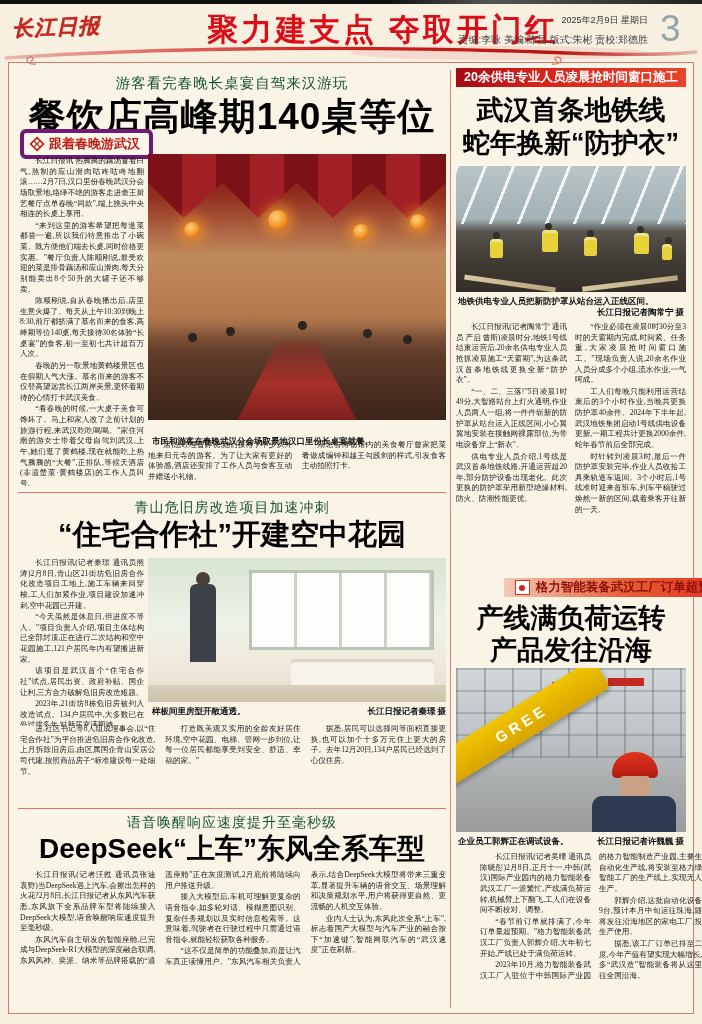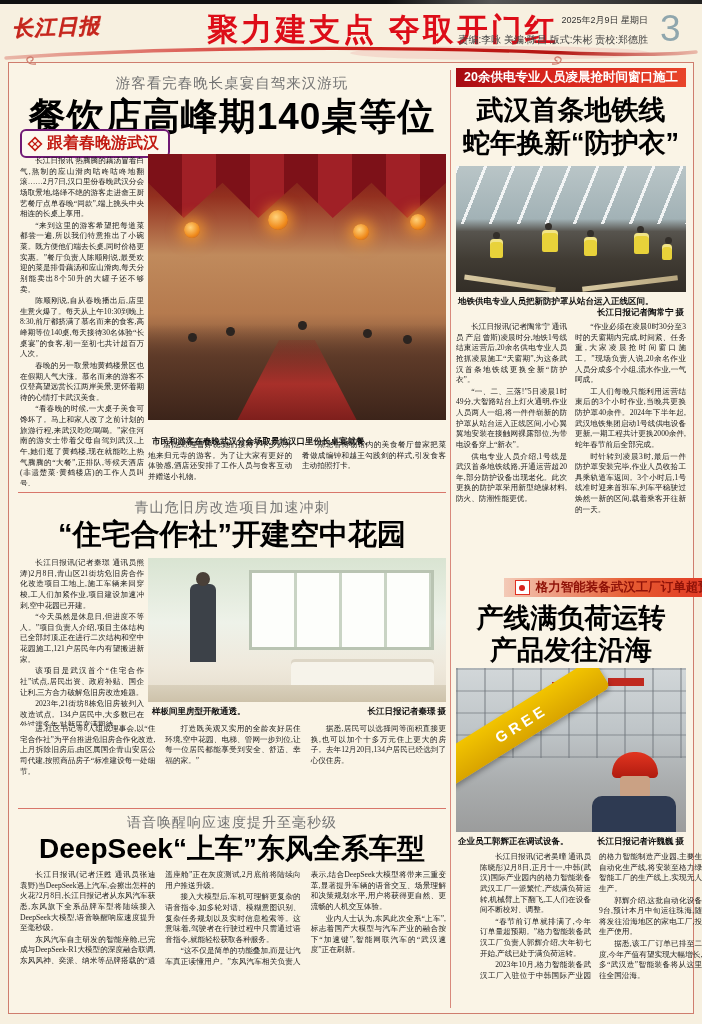--- a/index.html
+++ b/index.html
@@ -20,40 +20,40 @@
            font-size:37px;font-weight:300;color:#8fa6ad;}
   .swoosh{left:0;top:44px;width:702px;height:18px;}
 
   
   .frame{left:8px;top:62px;width:684px;height:950px;border:1.2px solid #cf7d6e;background:#faf4e6;}
   .vdivider{left:450px;top:70px;width:0;height:938px;border-left:1px solid #d8887b;}
   .hdivider{height:0;border-top:1px solid #d8766a;}
   .curl{z-index:5;}
 
   
-  .kicker{text-align:center;font-size:14.5px;color:#737373;letter-spacing:1px;}
+  .kicker{text-align:center;font-size:14.5px;color:#14532d;letter-spacing:1px;}
   .headline{text-align:center;font-family:"Liberation Sans","DejaVu Sans",sans-serif;font-weight:700;color:#000;}
   .bodycols{font-size:7.6px;line-height:1.4;text-align:justify;overflow:hidden;}
   .bodycols p{margin:0 0 1px;text-indent:2em;}
   .caption{font-size:8.5px;font-weight:700;color:#111;}
   .caption .credit{font-weight:700;}
   .capflex{display:flex;justify-content:space-between;}
 
   
   .kickerbar{display:flex;align-items:center;justify-content:center;height:19px;
              font-family:"Liberation Sans","DejaVu Sans",sans-serif;font-size:12.5px;font-weight:700;}
   .bar-metro{background:linear-gradient(90deg,#a50b12,#d6221c 35%,#e8442a);color:#fff;}
   .bar-gree{background:linear-gradient(90deg,#f3cab7,#e65b31 55%,#e03022);color:#8f1208;margin-left:48px;}
   .bullet-box{width:13px;height:13px;background:#fff;border:1px solid #e03022;margin-right:6px;
               display:inline-flex;align-items:center;justify-content:center;flex:0 0 auto;}
   .bullet-dot{width:6px;height:6px;border-radius:50%;background:#d6221c;}
 
   
-  .badge{display:inline-flex;align-items:center;gap:4px;border:2px solid #701a75;border-radius:6px;
-         background:#fdf8ee;color:#c21a12;font-weight:700;font-size:16px;padding:2px 9px 2px 5px;
+  .badge{display:inline-flex;align-items:center;gap:4px;border:4px solid #701a75;border-radius:6px;
+         background:#fdf8ee;color:#c21a12;font-weight:700;font-size:13px;padding:2px 9px 2px 5px;
          font-family:"Liberation Sans","DejaVu Sans",sans-serif;}
 
   
   .photo{overflow:hidden;}
   .ph1{background:linear-gradient(180deg,#6d1116 0%,#93301f 16%,#c08a5c 38%,#b57a4e 60%,#6b4330 80%,#43261b 100%);}
   .ph1 .drapes{position:absolute;left:0;top:0;width:100%;height:64px;
      background:repeating-linear-gradient(90deg,#7d1118 0 34px,#a02026 34px 68px);
      clip-path:polygon(0 0,100% 0,100% 45%,87% 100%,75% 45%,62% 100%,50% 45%,37% 100%,25% 45%,12% 100%,0 45%);}
   .lantern{position:absolute;width:16px;height:16px;border-radius:50%;
      background:radial-gradient(circle at 40% 35%,#ffd27a,#f08c1e 60%,#c05a10);

